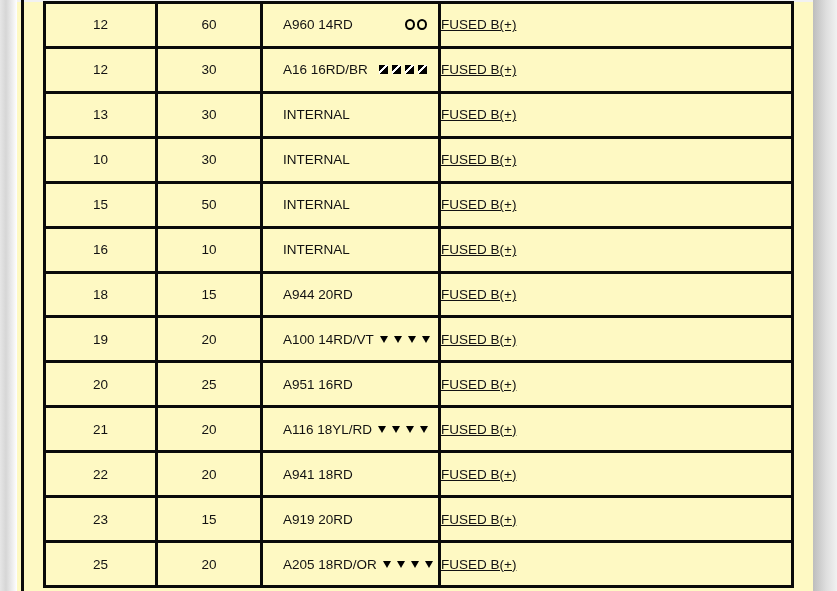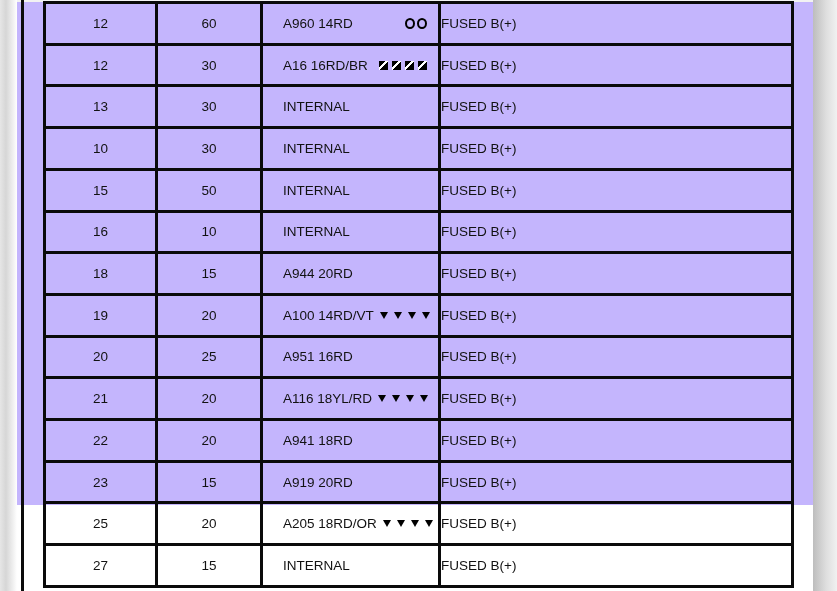--- a/index.html
+++ b/index.html
@@ -7,22 +7,22 @@
     padding: 0;
     width: 837px;
     height: 591px;
     background: #ffffff;
     font-family: "Liberation Sans", sans-serif;
     overflow: hidden;
   }
   .page {
     position: relative;
     width: 837px;
-    height: 505px;
-    background: #c4b5fd;
+    height: 591px;
+    background: #fef9c3;
   }
   
   .edge-left {
     position: absolute;
     left: 0; top: 0;
     width: 17px; height: 591px;
     background: linear-gradient(to right, #e6e6e6 0%, #d6d6d6 35%, #ffffff 100%);
   }
   .edge-right {
     position: absolute;
@@ -55,21 +55,21 @@
   table.fuse-table td {
     border: 3px solid #0a0a0a;
     color: #121212;
     font-size: 13.5px;
     vertical-align: middle;
     padding: 0;
     overflow: hidden;
     white-space: nowrap;
   }
   td.c-num, td.c-amp { text-align: center; }
-  td.c-func { padding-left: 29px; }
+  td.c-func { padding-left: 29px; text-decoration: underline; }
   .circuit-flex {
     display: flex;
     align-items: center;
     justify-content: space-between;
     padding: 0 11px 0 20px;
   }
   .symbols {
     display: inline-flex;
     align-items: center;
   }
@@ -288,26 +288,15 @@
                 <span class="sym-triangle"></span>
                 <span class="sym-triangle"></span>
                 <span class="sym-triangle"></span>
               </span>
       </div>
     </td>
     <td class="c-func">FUSED B(+)</td>
   </tr>
 
 
-  <tr>
-    <td class="c-num">27</td>
-    <td class="c-amp">15</td>
-    <td class="c-circ">
-      <div class="circuit-flex">
-        <span class="circuit-text">INTERNAL</span>
-        <span class="symbols"></span>
-      </div>
-    </td>
-    <td class="c-func">FUSED B(+)</td>
-  </tr>
 </tbody>
   </table>
 </div>
 
 </body></html>

